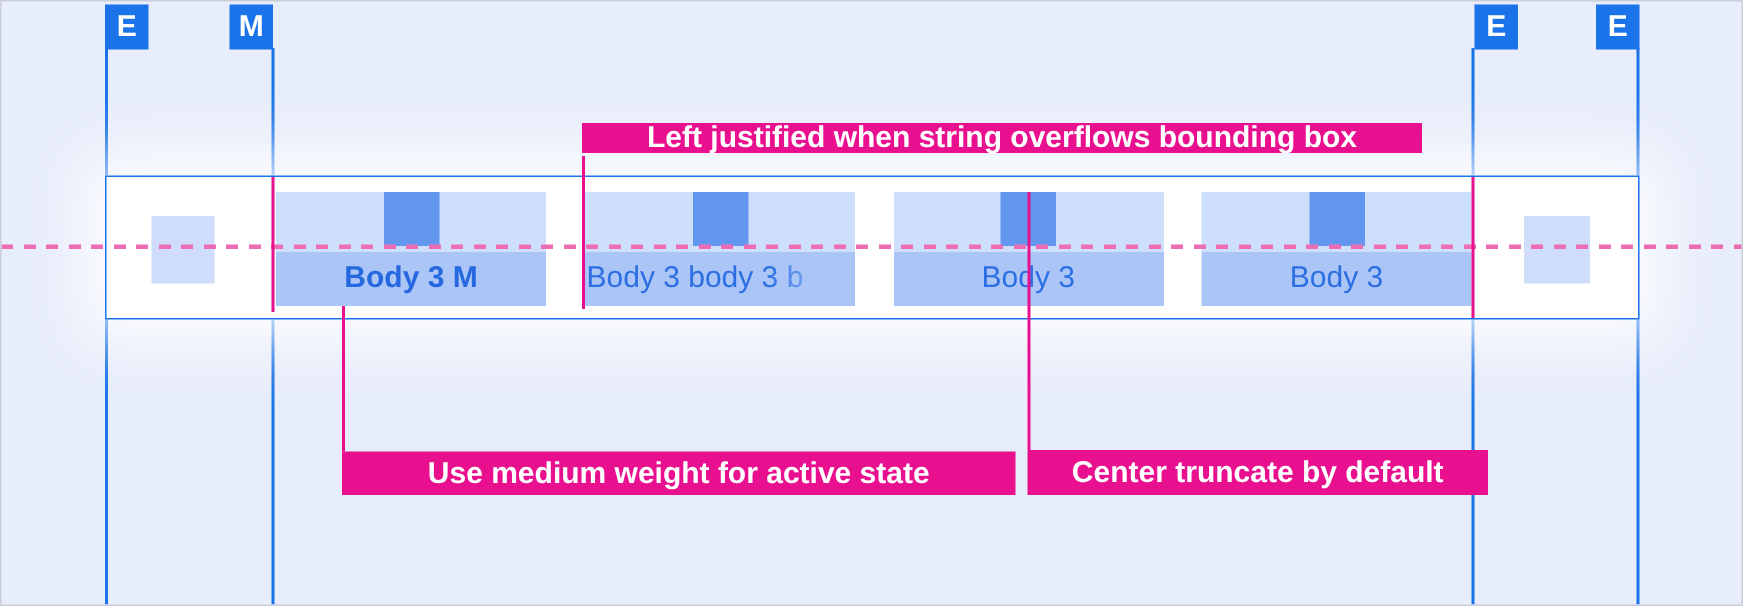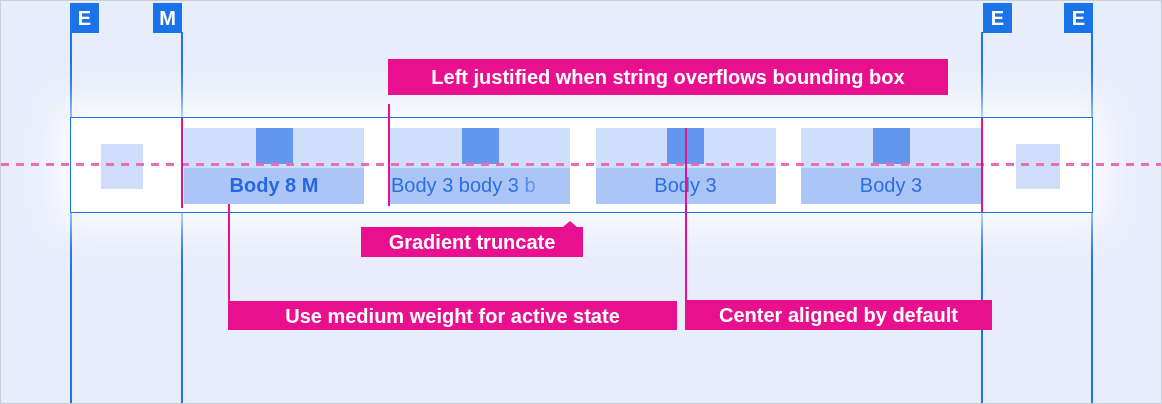--- a/index.html
+++ b/index.html
@@ -75,21 +75,21 @@
 
   <div class="band"></div>
 
   <div class="side-square" style="left:100px;width:42px"></div>
   <div class="side-square" style="left:1015px;width:44px"></div>
 
   <div class="tab" style="left:183px">
     <div class="tab-top">
       <div class="tab-icon"></div>
     </div>
-    <div class="tab-text active">Body 8 M</div>
+    <div class="tab-text active">Body 3 M</div>
   </div>
 
   <div class="tab" style="left:389px">
     <div class="tab-top">
       <div class="tab-icon"></div>
     </div>
     <div class="tab-text left">
       <span>Body 3 body 3 b</span>
       <div class="fade"></div>
     </div>
@@ -115,24 +115,20 @@
   <div class="mline" style="left:980px;top:117px;height:94px"></div>
   <div class="mline" style="left:386.5px;top:103px;height:102px"></div>
   <div class="mline" style="left:227px;top:203px;height:97px"></div>
   <div class="mline" style="left:684px;top:127px;height:172px"></div>
 
   <div class="badge" style="left:69px">E</div>
   <div class="badge" style="left:152px">M</div>
   <div class="badge" style="left:982px">E</div>
   <div class="badge" style="left:1063px">E</div>
 
-  <div class="callout" style="left:387px;top:58px;width:560px;height:36px">Left justified when string overflows bounding box</div>
+  <div class="callout" style="left:387px;top:81px;width:560px;height:20px">Left justified when string overflows bounding box</div>
 
-  <div class="callout" style="left:360px;top:226px;width:222px;height:30px">
-    <div class="caret-up" style="left:202px"></div>
-    <span>Gradient truncate</span>
-  </div>
 
   <div class="callout" style="left:227px;top:300px;width:449px;height:29px">Use medium weight for active state</div>
 
-  <div class="callout" style="left:684px;top:299px;width:307px;height:29.5px">Center aligned by default</div>
+  <div class="callout" style="left:684px;top:299px;width:307px;height:29.5px">Center truncate by default</div>
 
 </div>
 
 </body></html>

